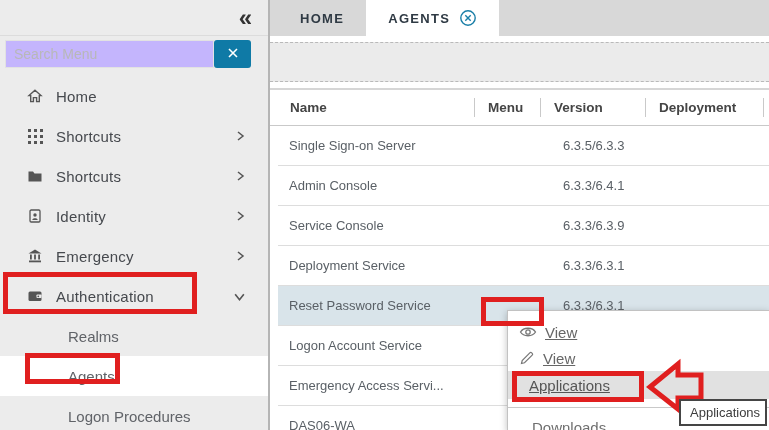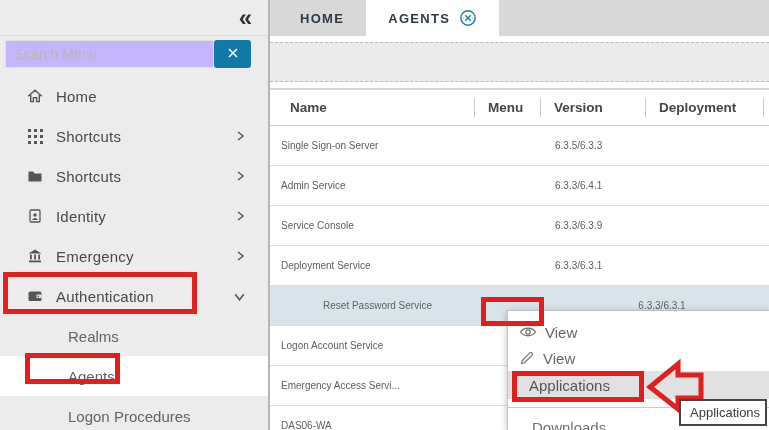--- a/index.html
+++ b/index.html
@@ -25,29 +25,29 @@
   .main { position:absolute; left:270px; top:0; width:499px; height:430px; background:#fff; }
   .tabbar { height:36px; background:#d8d8d8; display:flex; align-items:stretch; padding-left:8px; }
   .tab { display:flex; align-items:center; padding:0 22px; font-size:13px; letter-spacing:1.3px; color:#2f3a44; font-weight:600; cursor:pointer; }
   .tab.active { background:#fff; gap:9px; }
   .toolbar { margin-top:6px; height:40px; background:#ebebeb; border-top:1px dashed #b9b9b9; border-bottom:1px dashed #b9b9b9; }
   .grid { margin-top:6px; }
   .thead { display:grid; grid-template-columns:204px 66px 105px 118px 6px; height:38px; border-top:2px solid #d6d6d6; border-bottom:1px solid #c9c9c9; align-items:center; font-size:13.5px; color:#454545; font-weight:600; }
   .th { position:relative; height:100%; display:flex; align-items:center; padding-left:20px; }
   .th + .th { padding-left:14px; }
   .th + .th::before { content:""; position:absolute; left:0; top:8px; bottom:8px; width:1px; background:#c9c9c9; }
-  .trow { display:grid; grid-template-columns:204px 66px 229px; height:40px; border-bottom:1px solid #ddd; align-items:center; font-size:10px; color:#5a6066; }
+  .trow { display:grid; grid-template-columns:204px 66px 229px; height:40px; border-bottom:1px solid #ddd; align-items:center; font-size:13px; color:#5a6066;margin-left:8px; }
   .trow .name { padding-left:11px; }
   .trow .ver { padding-left:15px; }
-  .trow.hl { background:#d9e4ea;text-align:center; }
+  .trow.hl { background:#d9e4ea; }
   .dot { width:7px; height:7px; border-radius:50%; background:#1f79a8; margin-left:21px; }
 
   
   .cmenu { position:absolute; left:507px; top:310px; width:262px; height:121px; background:#fff; border:1px solid #c2c2c2; border-right:none; box-shadow:0 2px 7px rgba(0,0,0,.25); padding-top:8px; z-index:5; }
-  .cm-item { height:26px; display:flex; align-items:center; gap:8px; padding-left:11px; font-size:15px; color:#666; cursor:pointer; }
+  .cm-item { height:26px; display:flex; align-items:center; gap:8px; padding-left:11px; font-size:15px; color:#666; cursor:pointer;text-decoration:underline; }
   .cm-item.hl { height:28px; background:#e1e1e1; padding-left:21px; color:#555; }
   .cm-item.dl { padding-left:24px; color:#6f6f6f; }
   .cm-sep { border-top:1px solid #c9c9c9; margin:8px 0 6px; }
 
   
   .ann { position:absolute; border:5px solid #e01f1f; background:transparent; z-index:10; }
   .ann-auth  { left:3px;   top:272px; width:194px; height:42px; }
   .ann-agents{ left:25px;  top:353px; width:95px;  height:31px; }
   .ann-dot   { left:481px; top:297px; width:63px;  height:29px; }
   .ann-apps  { left:512px; top:371px; width:132px; height:31px; }
@@ -200,21 +200,21 @@
           </div>
         <div class="th"></div>
       </div>
 
       <div class="trow">
         <div class="name">Single Sign-on Server</div>
         <div></div>
         <div class="ver">6.3.5/6.3.3</div>
       </div>
       <div class="trow">
-        <div class="name">Admin Service</div>
+        <div class="name">Admin Console</div>
         <div></div>
         <div class="ver">6.3.3/6.4.1</div>
       </div>
       <div class="trow">
         <div class="name">Service Console</div>
         <div></div>
         <div class="ver">6.3.3/6.3.9</div>
       </div>
       <div class="trow">
         <div class="name">Deployment Service</div>

